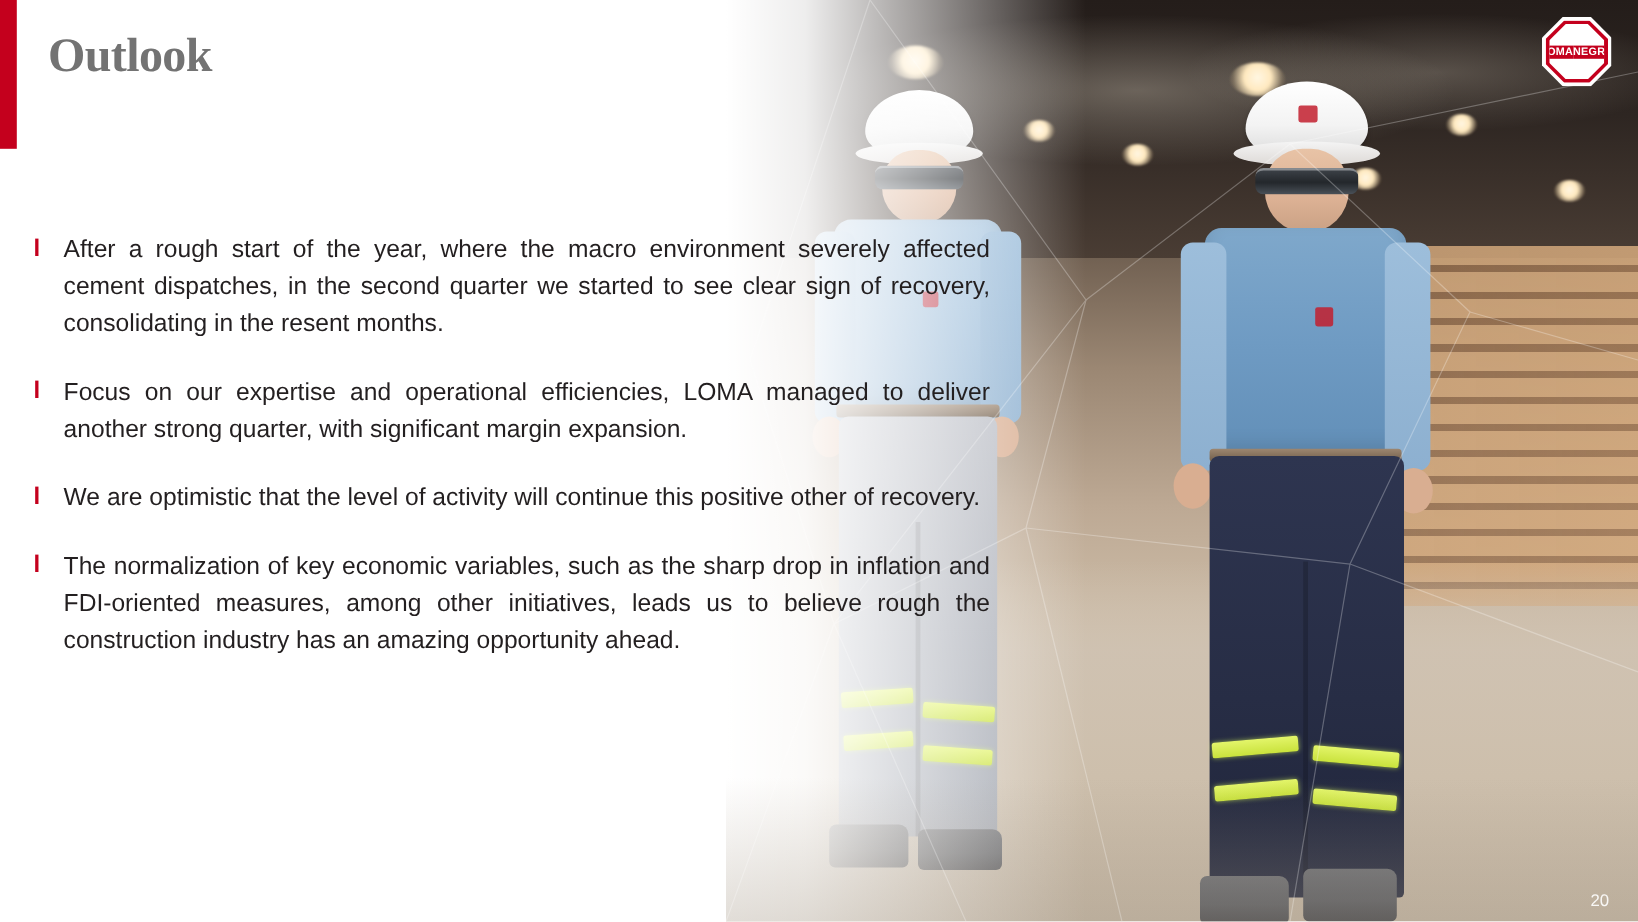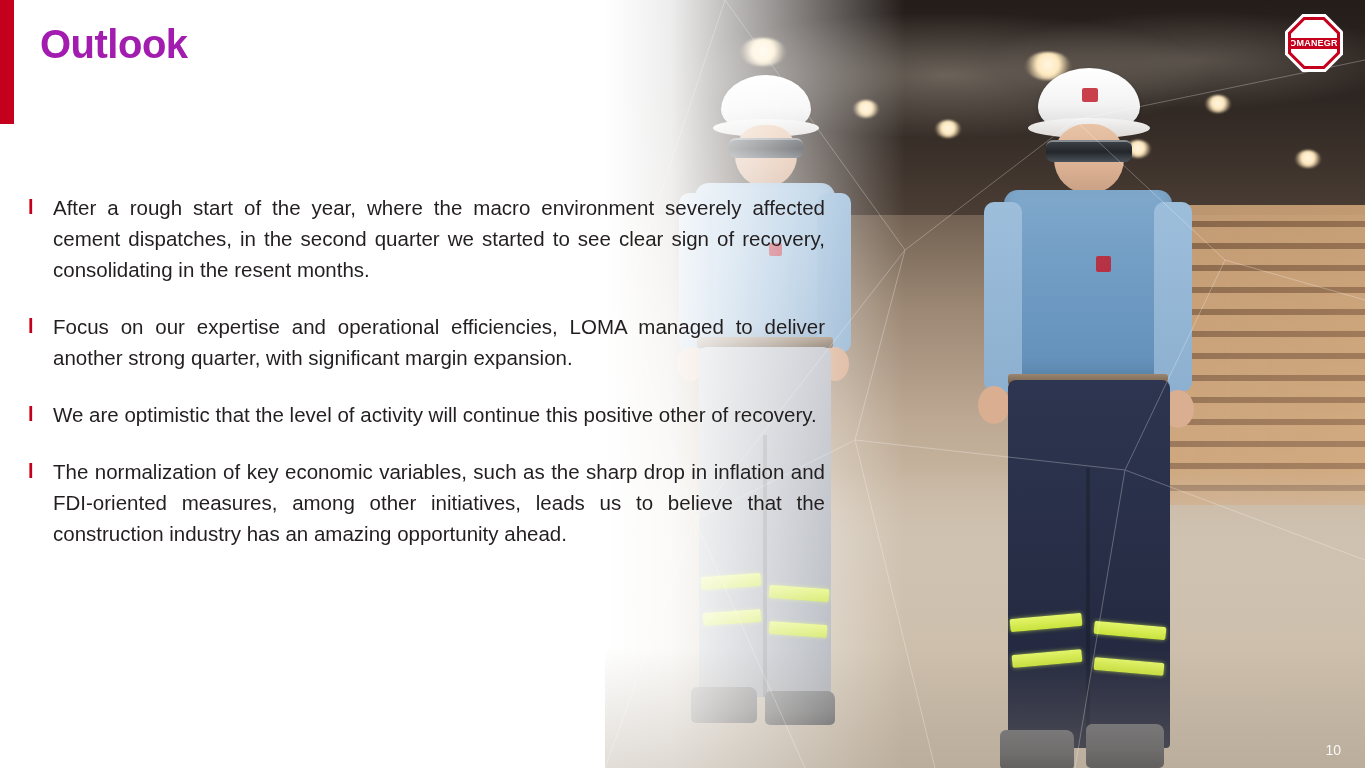--- a/index.html
+++ b/index.html
@@ -202,23 +202,23 @@
     left: 0; top: 0;
     width: 14px; height: 124px;
     background: #c4001d;
   }
   .title {
     position: absolute;
     left: 40px;
     top: 22px;
     font-size: 40px;
     font-weight: bold;
-    color: #a21caf;
+    color: #737373;
     letter-spacing: -0.5px;
-    font-family: Liberation Sans, sans-serif;
+    font-family: Liberation Serif, serif;
   }
 
   
   .bullets {
     position: absolute;
     left: 25px;
     top: 192px;
     width: 800px;
   }
   .bullet {
@@ -395,28 +395,28 @@
     <div class="bullet">
       <div class="bullet-mark">l</div>
       <div class="bullet-text">Focus on our expertise and operational efficiencies, LOMA managed to deliver another strong quarter, with significant margin expansion.</div>
     </div>
     <div class="bullet">
       <div class="bullet-mark">l</div>
       <div class="bullet-text">We are optimistic that the level of activity will continue this positive other of recovery.</div>
     </div>
     <div class="bullet">
       <div class="bullet-mark">l</div>
-      <div class="bullet-text">The normalization of key economic variables, such as the sharp drop in inflation and FDI-oriented measures, among other initiatives, leads us to believe that the construction industry has an amazing opportunity ahead.</div>
+      <div class="bullet-text">The normalization of key economic variables, such as the sharp drop in inflation and FDI-oriented measures, among other initiatives, leads us to believe rough the construction industry has an amazing opportunity ahead.</div>
     </div>
   </div>
 
   <div class="logo">
     <div class="logo-oct"></div>
     <div class="logo-oct-inner"></div>
     <div class="logo-oct-core">
       <div class="logo-line">LOMA</div>
       <div class="logo-line second">NEGRA</div>
     </div>
   </div>
 
-  <div class="page-number">10</div>
+  <div class="page-number">20</div>
 
 </div>
 
 </body></html>

